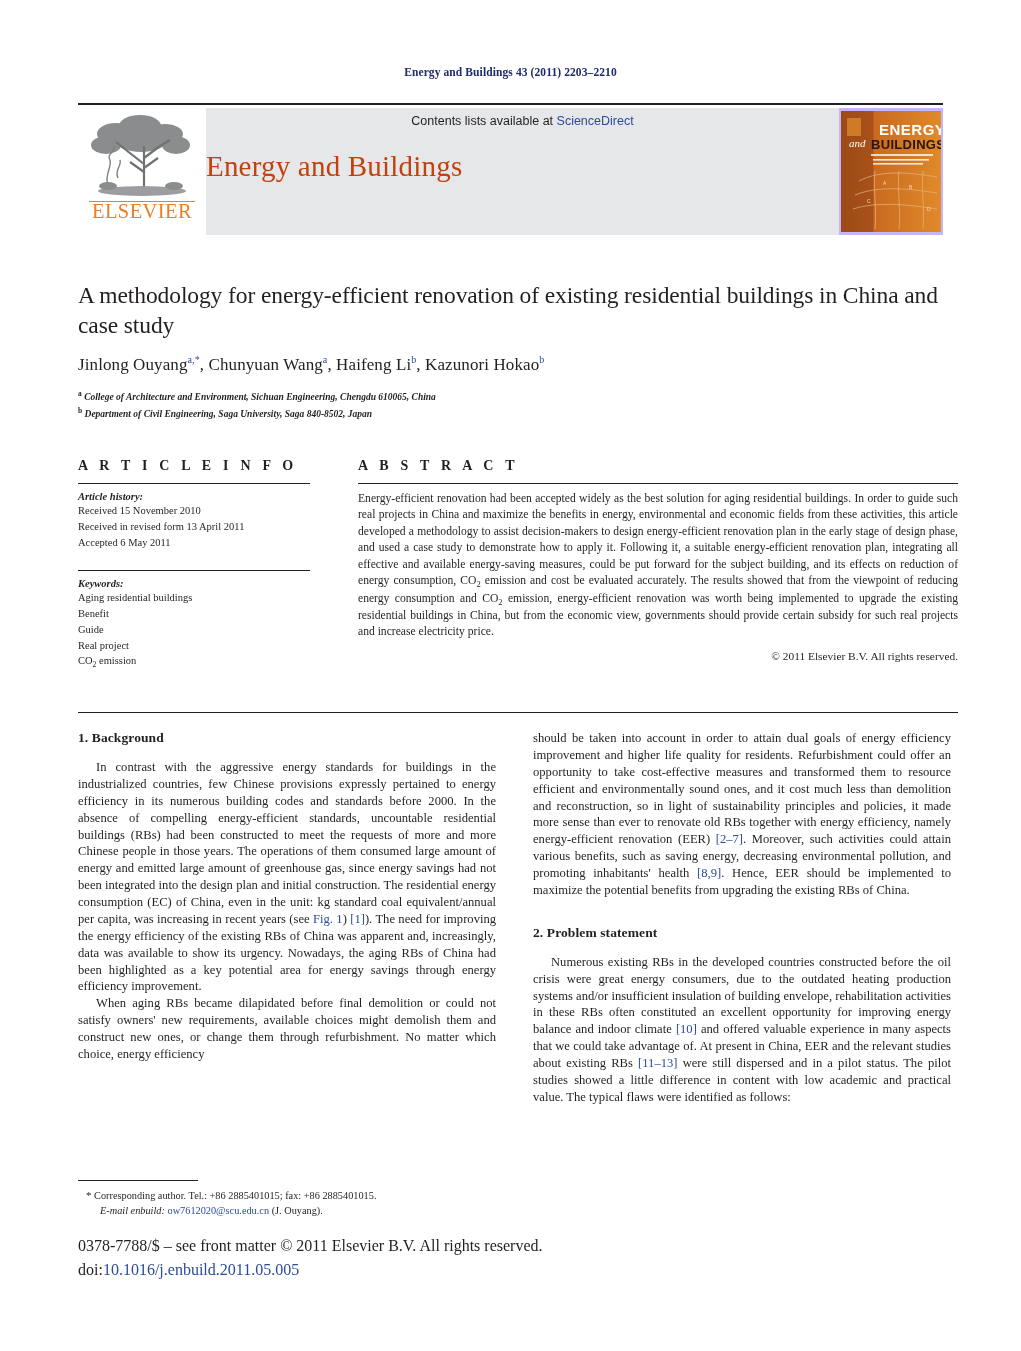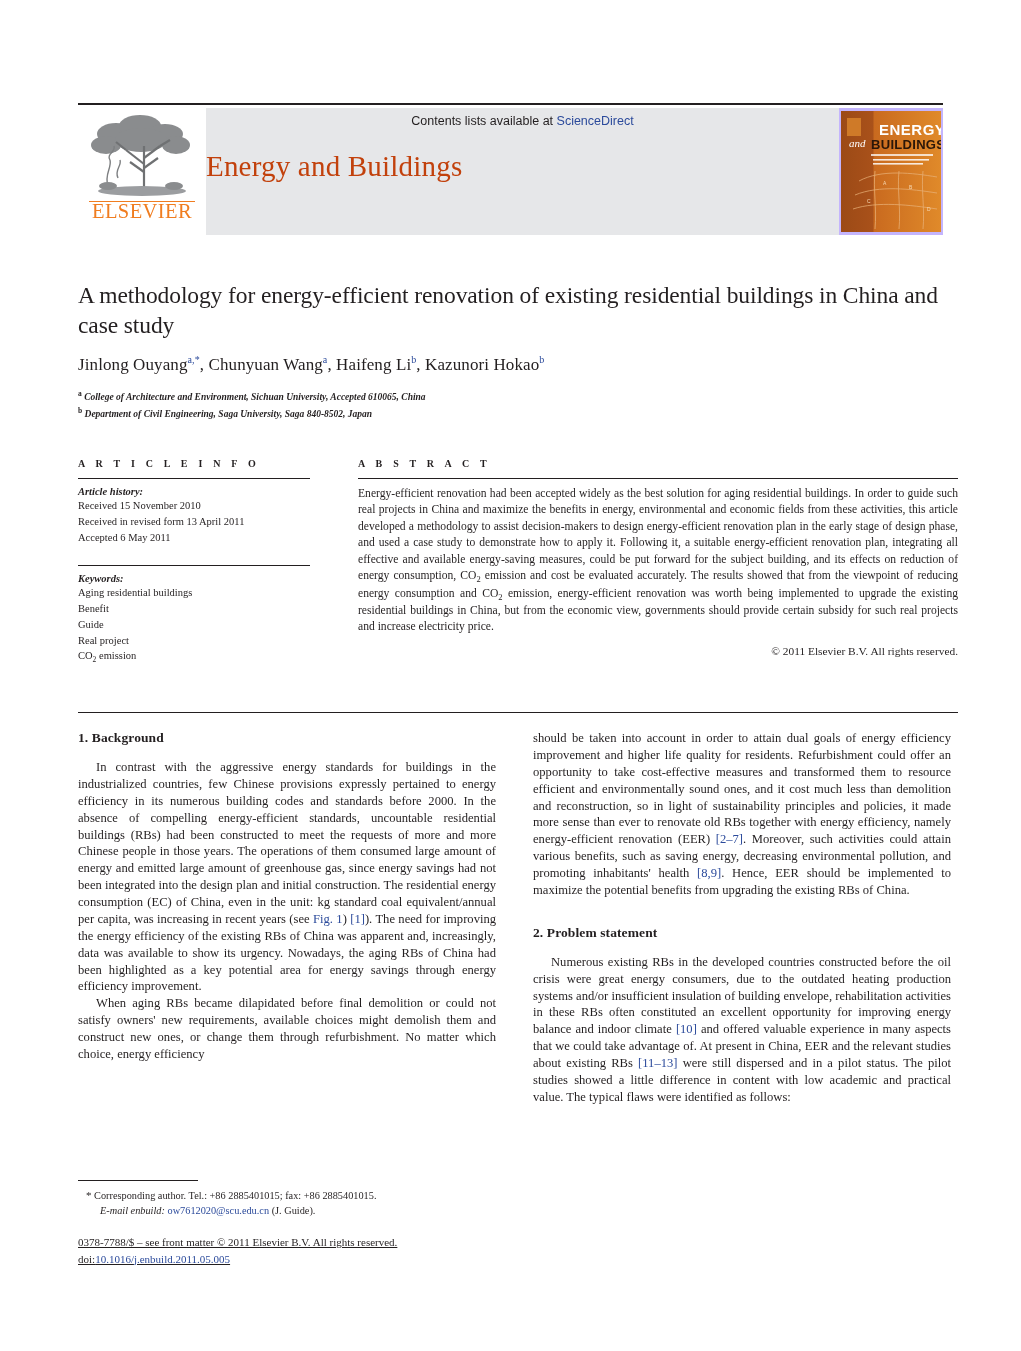--- a/index.html
+++ b/index.html
@@ -202,21 +202,21 @@
     left: 0; top: 0;
     width: 232px;
   }
   .col-abstract {
     position: absolute;
     left: 280px; top: 0;
     width: 600px;
   }
   .sec-caps {
     font-family: "Liberation Serif", serif;
-    font-size: 10px;
+    font-size: 14px;
     font-weight: bold;
     letter-spacing: 4.2px;
     color: #231f20;
     margin-bottom: 9px;
   }
   .hr-thin {
     height: 1px;
     background: #231f20;
     margin-bottom: 7px;
   }
@@ -339,32 +339,32 @@
   }
   .fn-email i { font-style: italic; }
   .fn-email a { color: #2b4a9b; text-decoration: none; }
 
   .imprint {
     position: absolute;
     left: 78px;
     top: 1234px;
     width: 500px;
     font-family: "Liberation Serif", serif;
-    font-size: 11px;
+    font-size: 16px;
     line-height: 1.5;
     color: #231f20;
-    text-decoration: underline;
   }
   .imprint a { color: #2b4a9b; text-decoration: none; }
 </style>
 </head>
 <body>
 
 <div class="page">
 
+  <div class="running-head">Energy and Buildings 43 (2011) 2203–2210</div>
 
   <div class="masthead">
     <div class="masthead-inner">
 
       <div class="elsevier-box">
         <svg class="tree-svg" viewBox="0 0 112 86">
           <g fill="#8a8c8e">
             <ellipse cx="30" cy="22" rx="19" ry="11"></ellipse>
             <ellipse cx="54" cy="14" rx="21" ry="11"></ellipse>
             <ellipse cx="79" cy="22" rx="18" ry="10"></ellipse>
@@ -440,21 +440,21 @@
         </svg>
       </div>
 
     </div>
   </div>
 
   <div class="title-block">
     <h1 class="article-title">A methodology for energy-efficient renovation of existing residential buildings in China and case study</h1>
     <div class="authors">Jinlong Ouyang<sup>a,*</sup>, Chunyuan Wang<sup>a</sup>, Haifeng Li<sup>b</sup>, Kazunori Hokao<sup>b</sup></div>
     <div class="affiliations">
-      <div><sup>a</sup> <span>College of Architecture and Environment, Sichuan University, Accepted 610065, China</span></div>
+      <div><sup>a</sup> <span>College of Architecture and Environment, Sichuan Engineering, Chengdu 610065, China</span></div>
       <div><sup>b</sup> <span>Department of Civil Engineering, Saga University, Saga 840-8502, Japan</span></div>
     </div>
   </div>
 
   <div class="info-abstract">
 
     <div class="col-info">
       <div class="sec-caps">A R T I C L E   I N F O</div>
       <div class="hr-thin"></div>
       <div class="info-label">Article history:</div>
@@ -495,21 +495,21 @@
       <h2 class="sec-head spaced">2.  Problem statement</h2>
 
       <p class="para"><span>Numerous existing RBs in the developed countries constructed before the oil crisis were great energy consumers, due to the outdated heating production systems and/or insufficient insulation of building envelope, rehabilitation activities in these RBs often constituted an excellent opportunity for improving energy balance and indoor climate </span><a class="xref" href="#">[10]</a><span> and offered valuable experience in many aspects that we could take advantage of. At present in China, EER and the relevant studies about existing RBs </span><a class="xref" href="#">[11–13]</a><span> were still dispersed and in a pilot status. The pilot studies showed a little difference in content with low academic and practical value. The typical flaws were identified as follows:</span></p>
     </div>
 
   </div>
 
   <div class="footnote">
     <div class="fn-rule"></div>
     <div class="fn-line"><span class="star">*</span> <span>Corresponding author. Tel.: +86 2885401015; fax: +86 2885401015.</span></div>
-    <div class="fn-email"><i>E-mail enbuild:</i> <a href="#">ow7612020@scu.edu.cn</a> <span>(J. Guide).</span></div>
+    <div class="fn-email"><i>E-mail enbuild:</i> <a href="#">ow7612020@scu.edu.cn</a> <span>(J. Ouyang).</span></div>
   </div>
 
   <div class="imprint">
     <div>0378-7788/$ – see front matter © 2011 Elsevier B.V. All rights reserved.</div>
     <div><span>doi:</span><a href="#">10.1016/j.enbuild.2011.05.005</a></div>
   </div>
 
 </div>
 
 </body></html>

